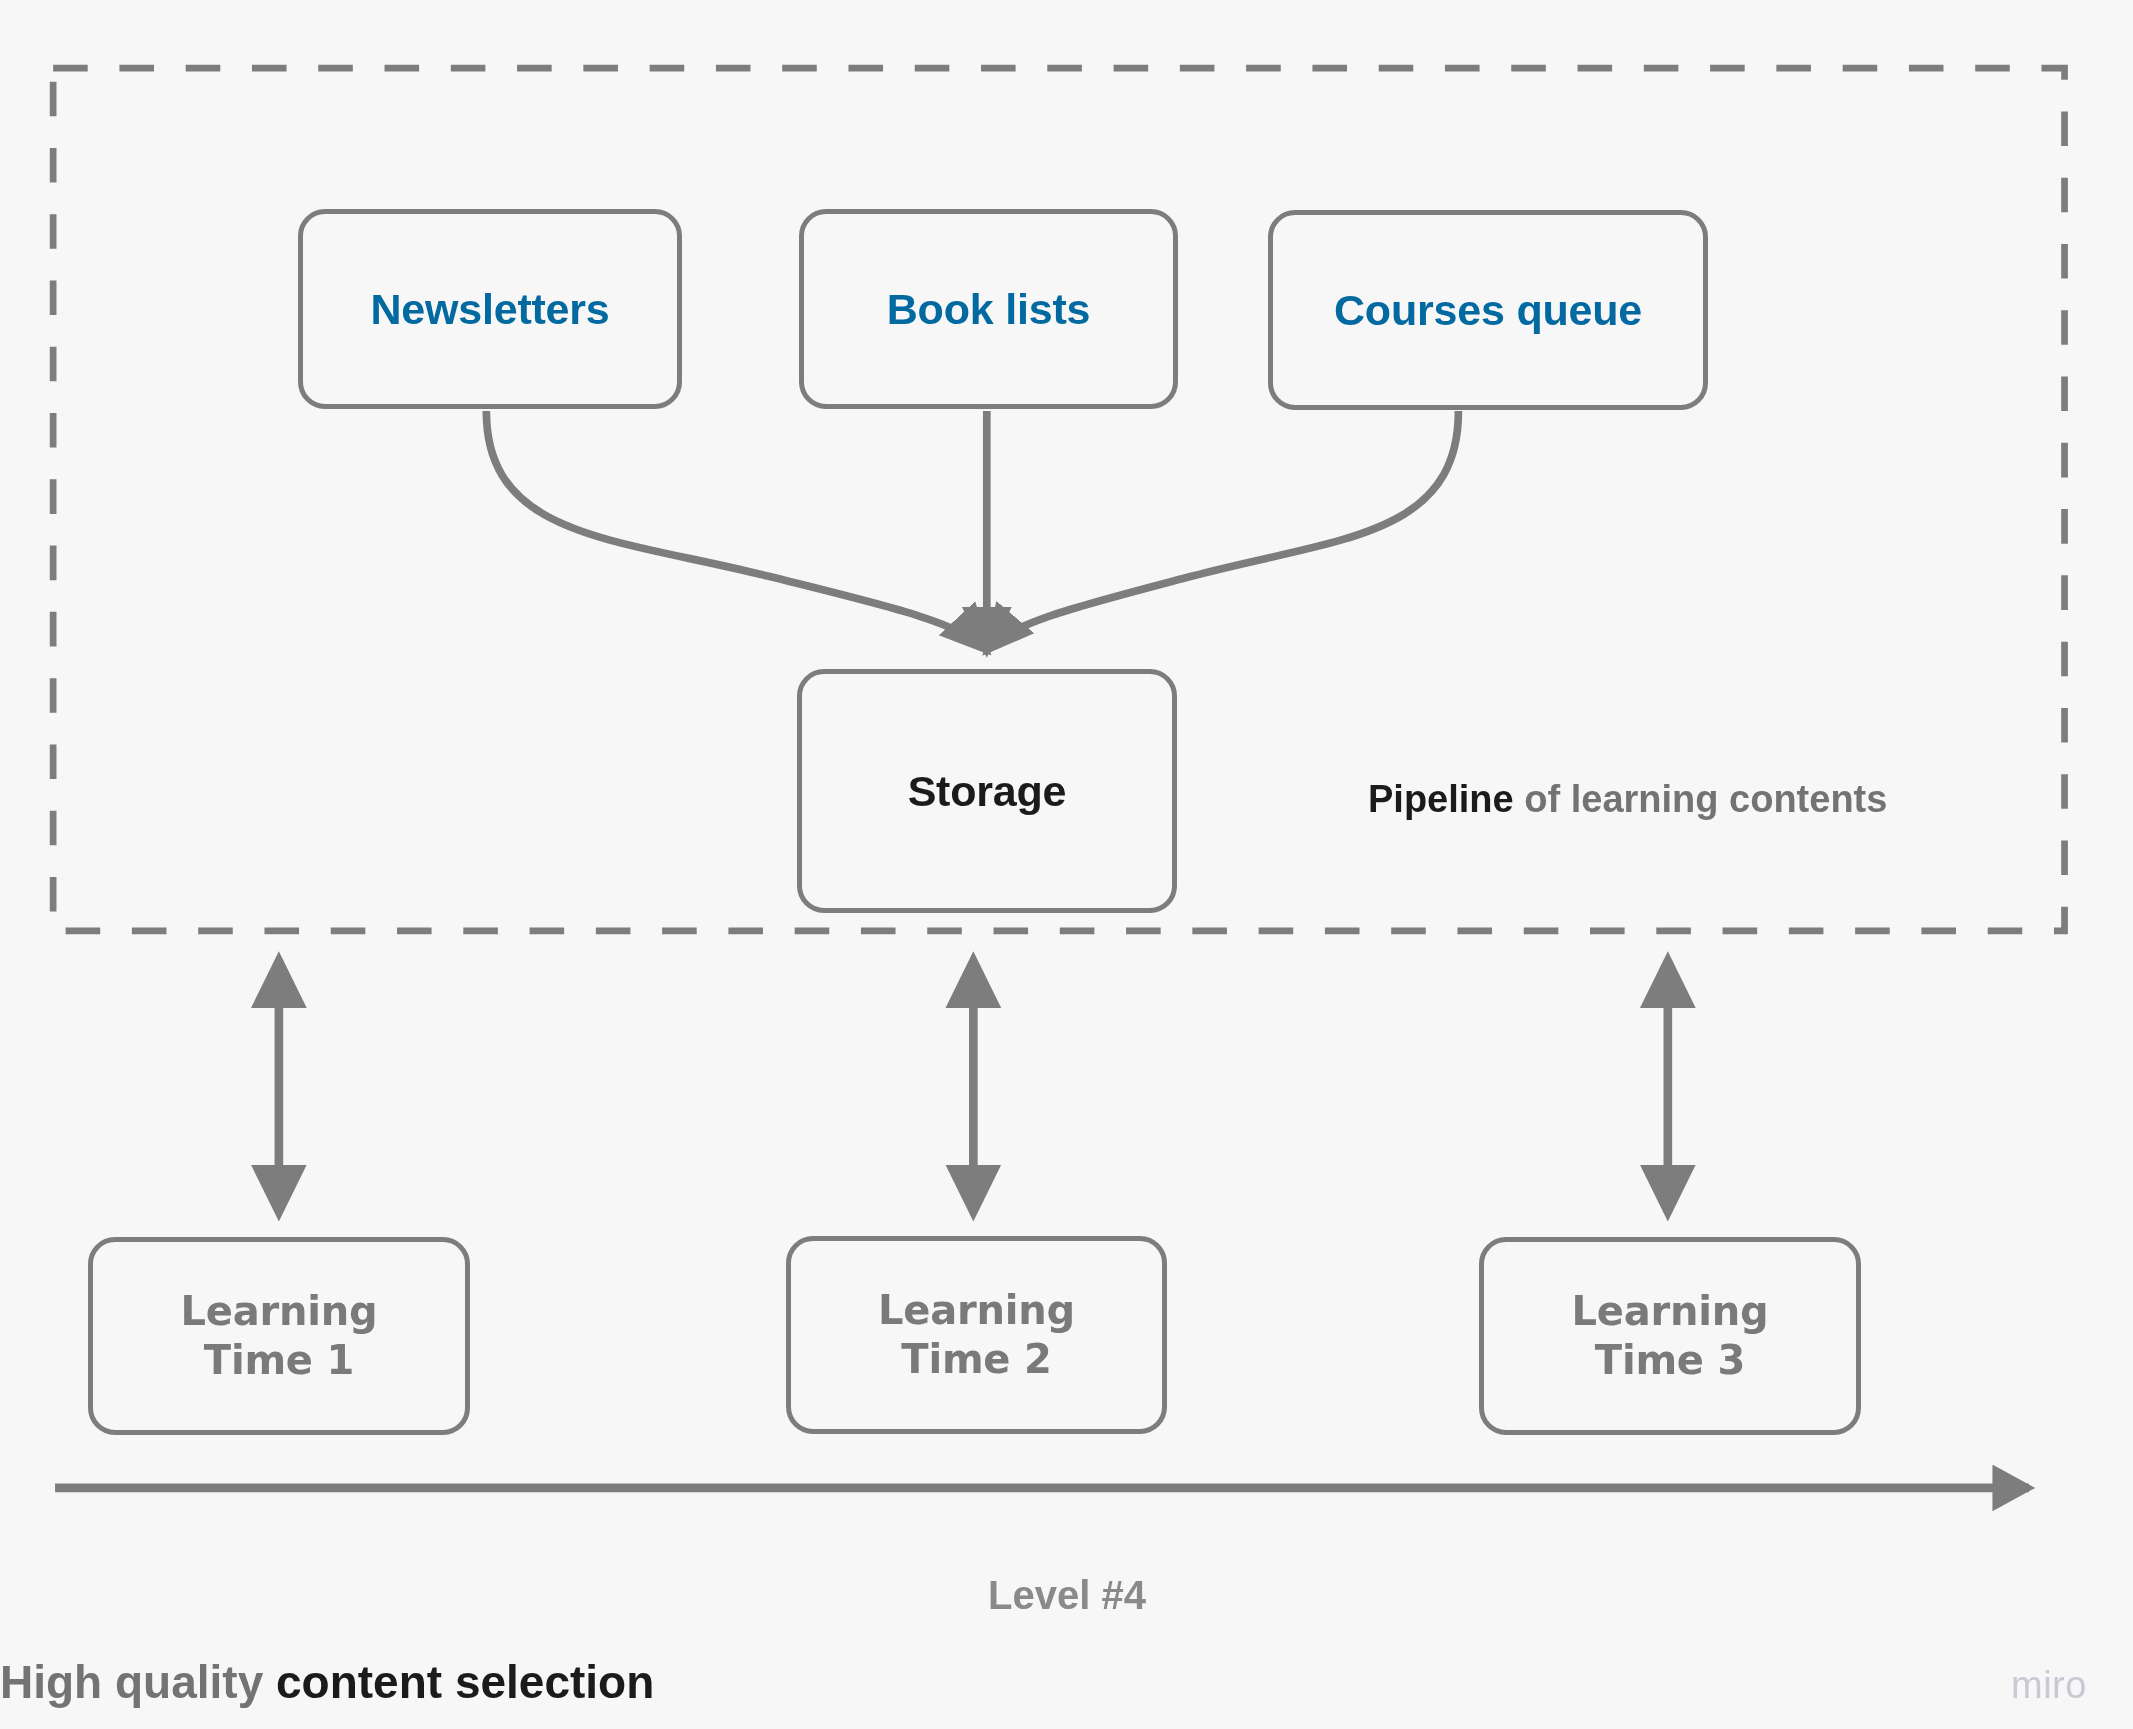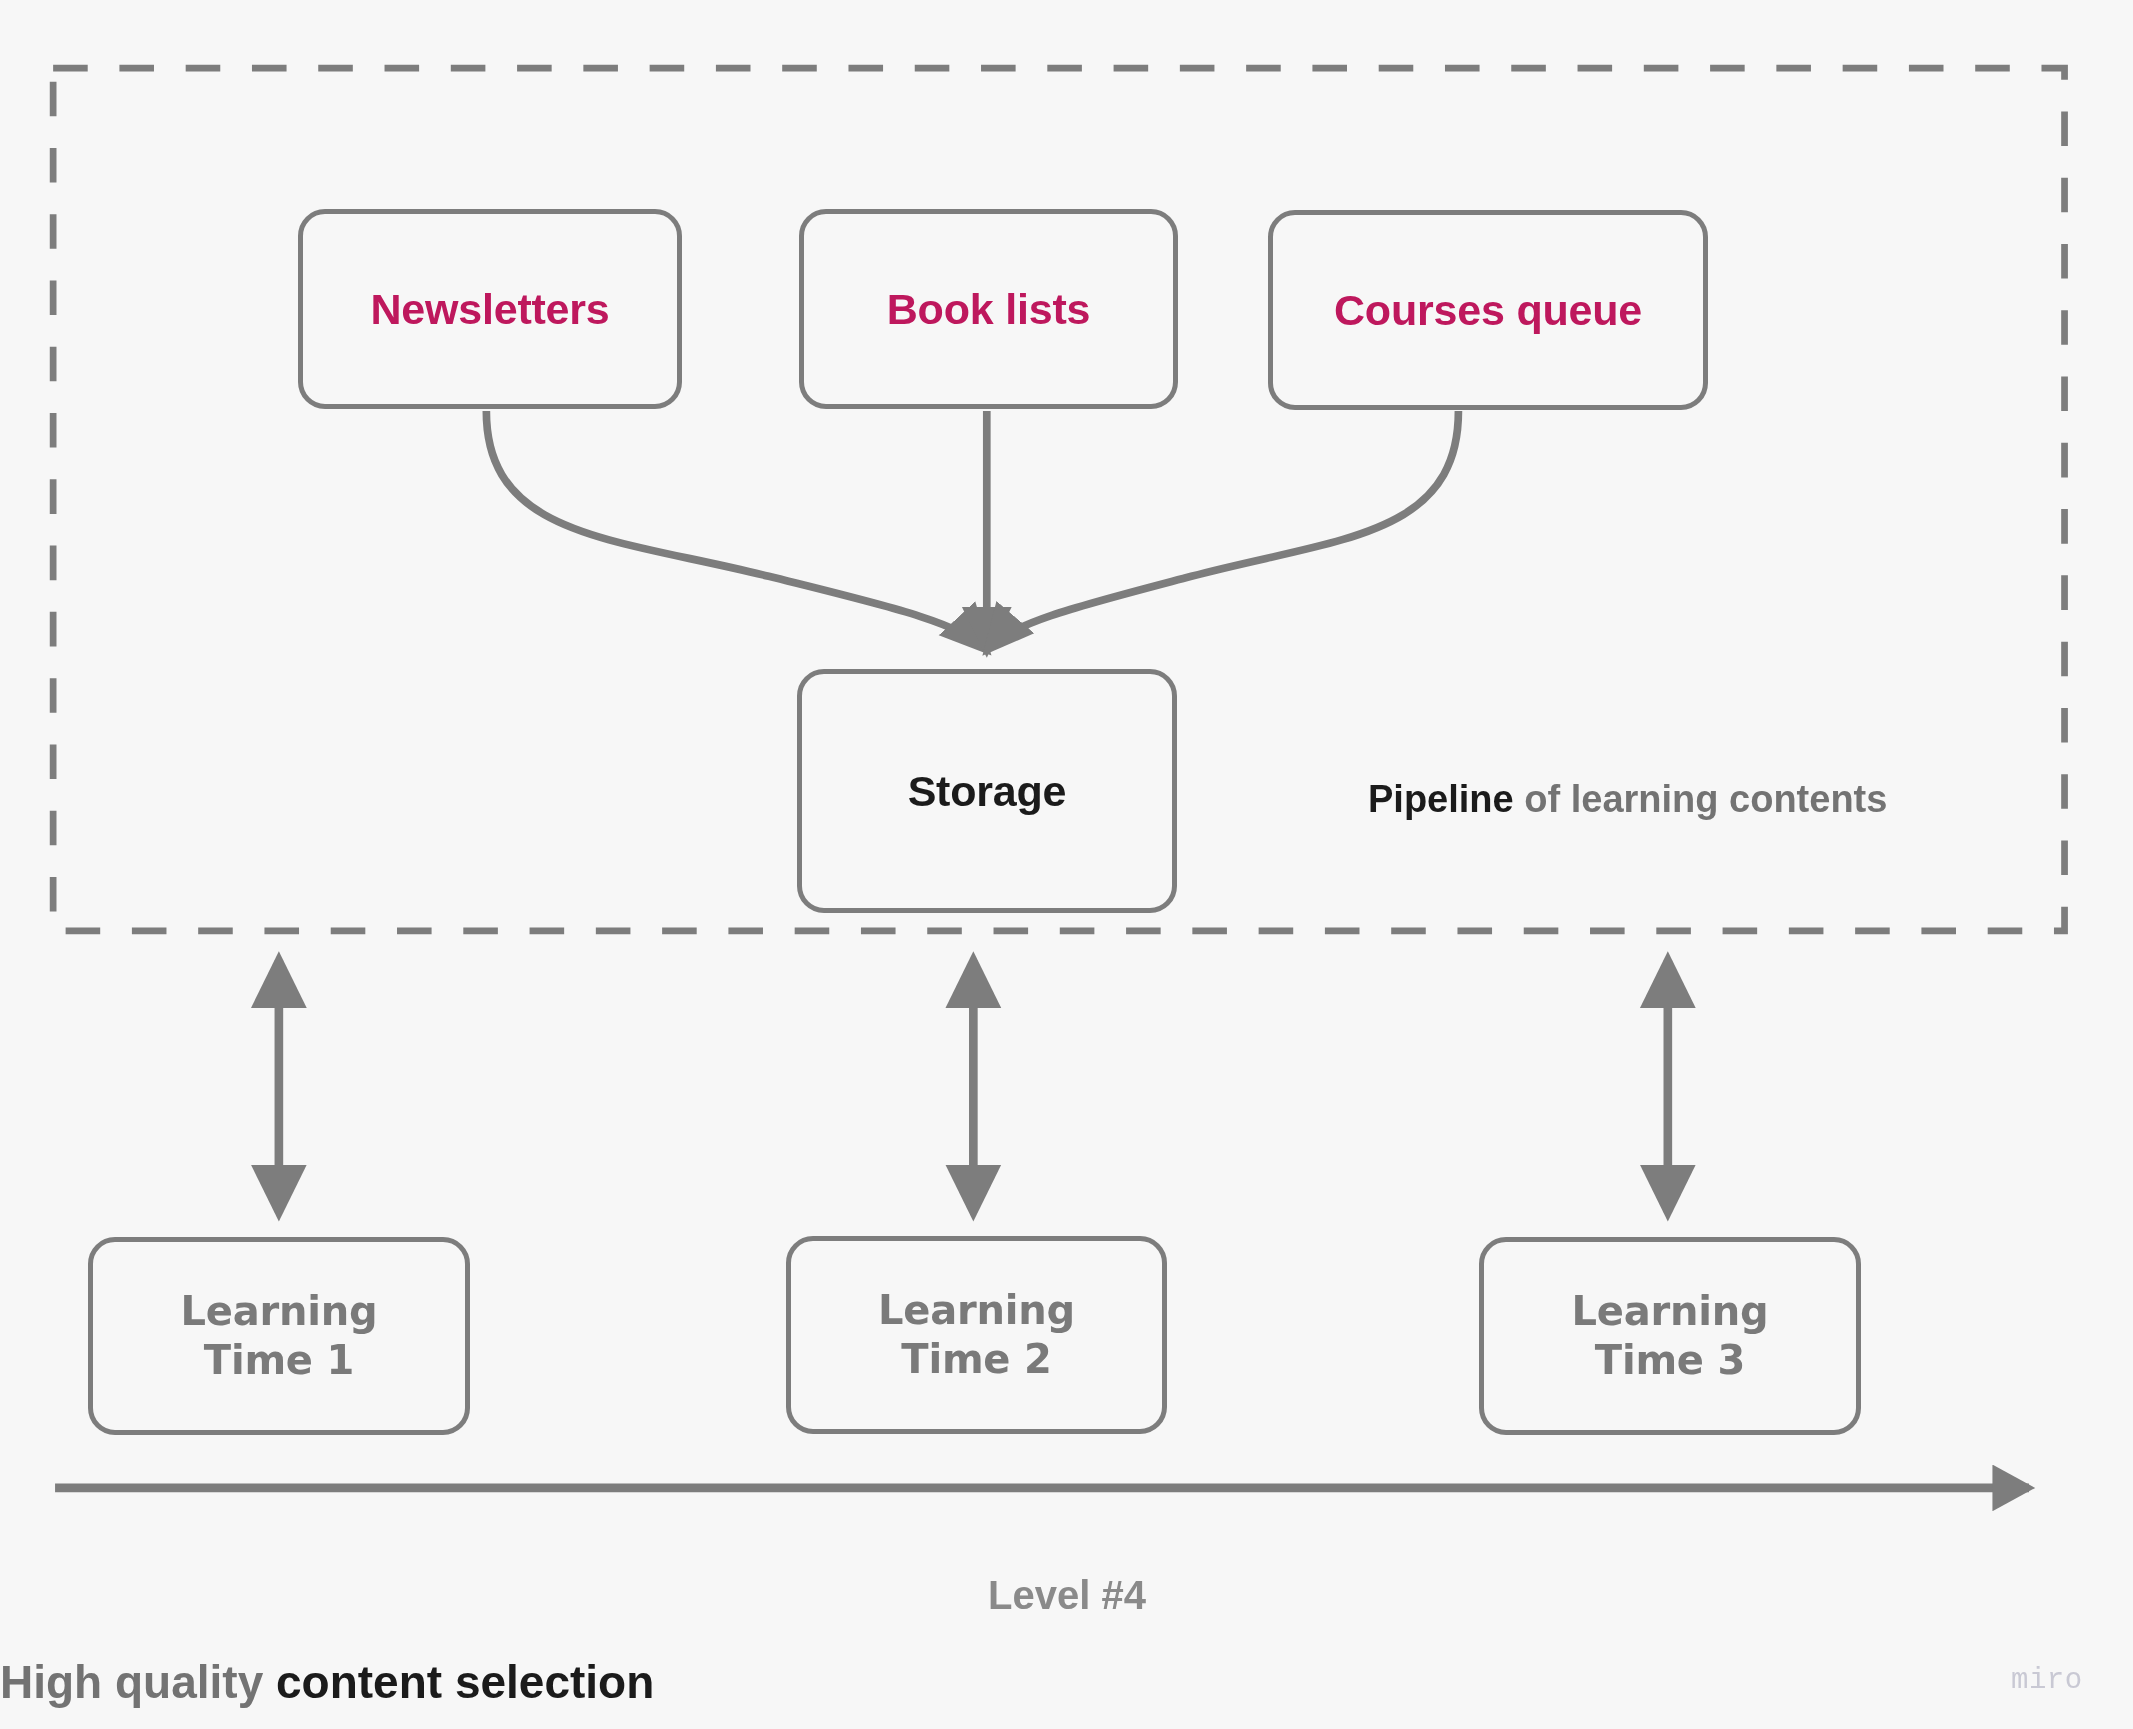--- a/index.html
+++ b/index.html
@@ -30,21 +30,21 @@
     border-radius: 27px;
     background: #f7f7f7;
     display: flex;
     align-items: center;
     justify-content: center;
     text-align: center;
     line-height: 1.22;
   }
   .node .label {
     font-weight: 700;
-    color: #be185d;
+    color: #0369a1;
     letter-spacing: -0.2px;
   }
 
   
   .src { height: 200px; }
   .src .label { font-size: 43px; }
 
   #node-newsletters { left: 298px;  top: 209px;  width: 384px; }
   #node-booklists   { left: 799px;  top: 209px;  width: 379px; }
   #node-coursesqueue{ left: 1268px; top: 210px;  width: 440px; }
@@ -99,25 +99,24 @@
     top: 1655px;
     width: 2134px;
     font-size: 46px;
     font-weight: 700;
   }
 
   #miro-watermark {
     position: absolute;
     left: 2011px;
     top: 1664px;
-    font-size: 29px;
+    font-size: 38px;
     color: #c9c9d4;
     font-weight: 400;
     letter-spacing: 0.5px;
-    font-family: Liberation Mono, monospace;
   }
 </style>
 </head>
 <body>
 
 <svg id="canvas" viewBox="0 0 2221 1800" xmlns="http://www.w3.org/2000/svg">
   <defs>
     <marker id="arrowEnd" viewBox="0 0 12 12" refX="9.2" refY="6" markerWidth="7.2" markerHeight="7.2" orient="auto-start-reverse">
       <path d="M 0 0.6 L 11 6 L 0 11.4 z" fill="#7d7d7d"></path>
     </marker>

